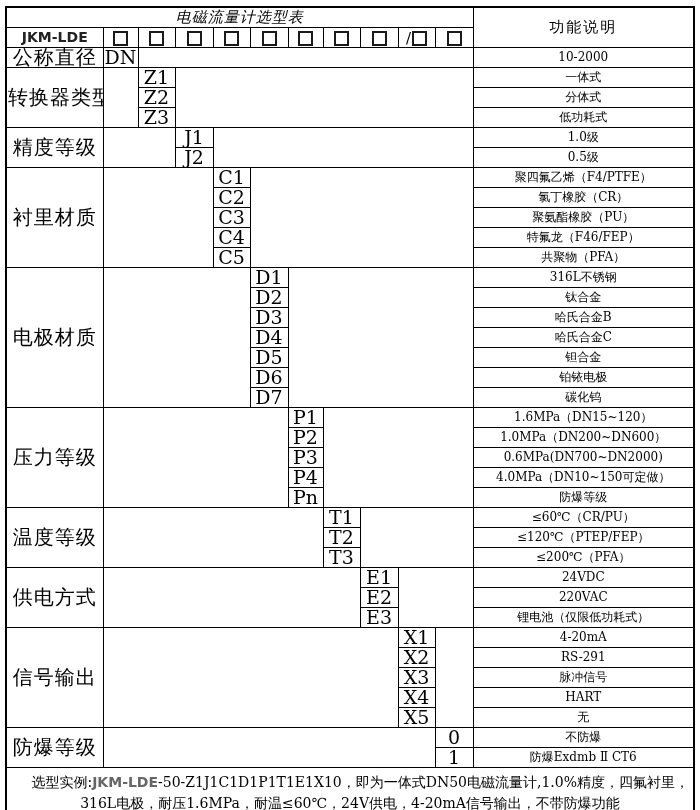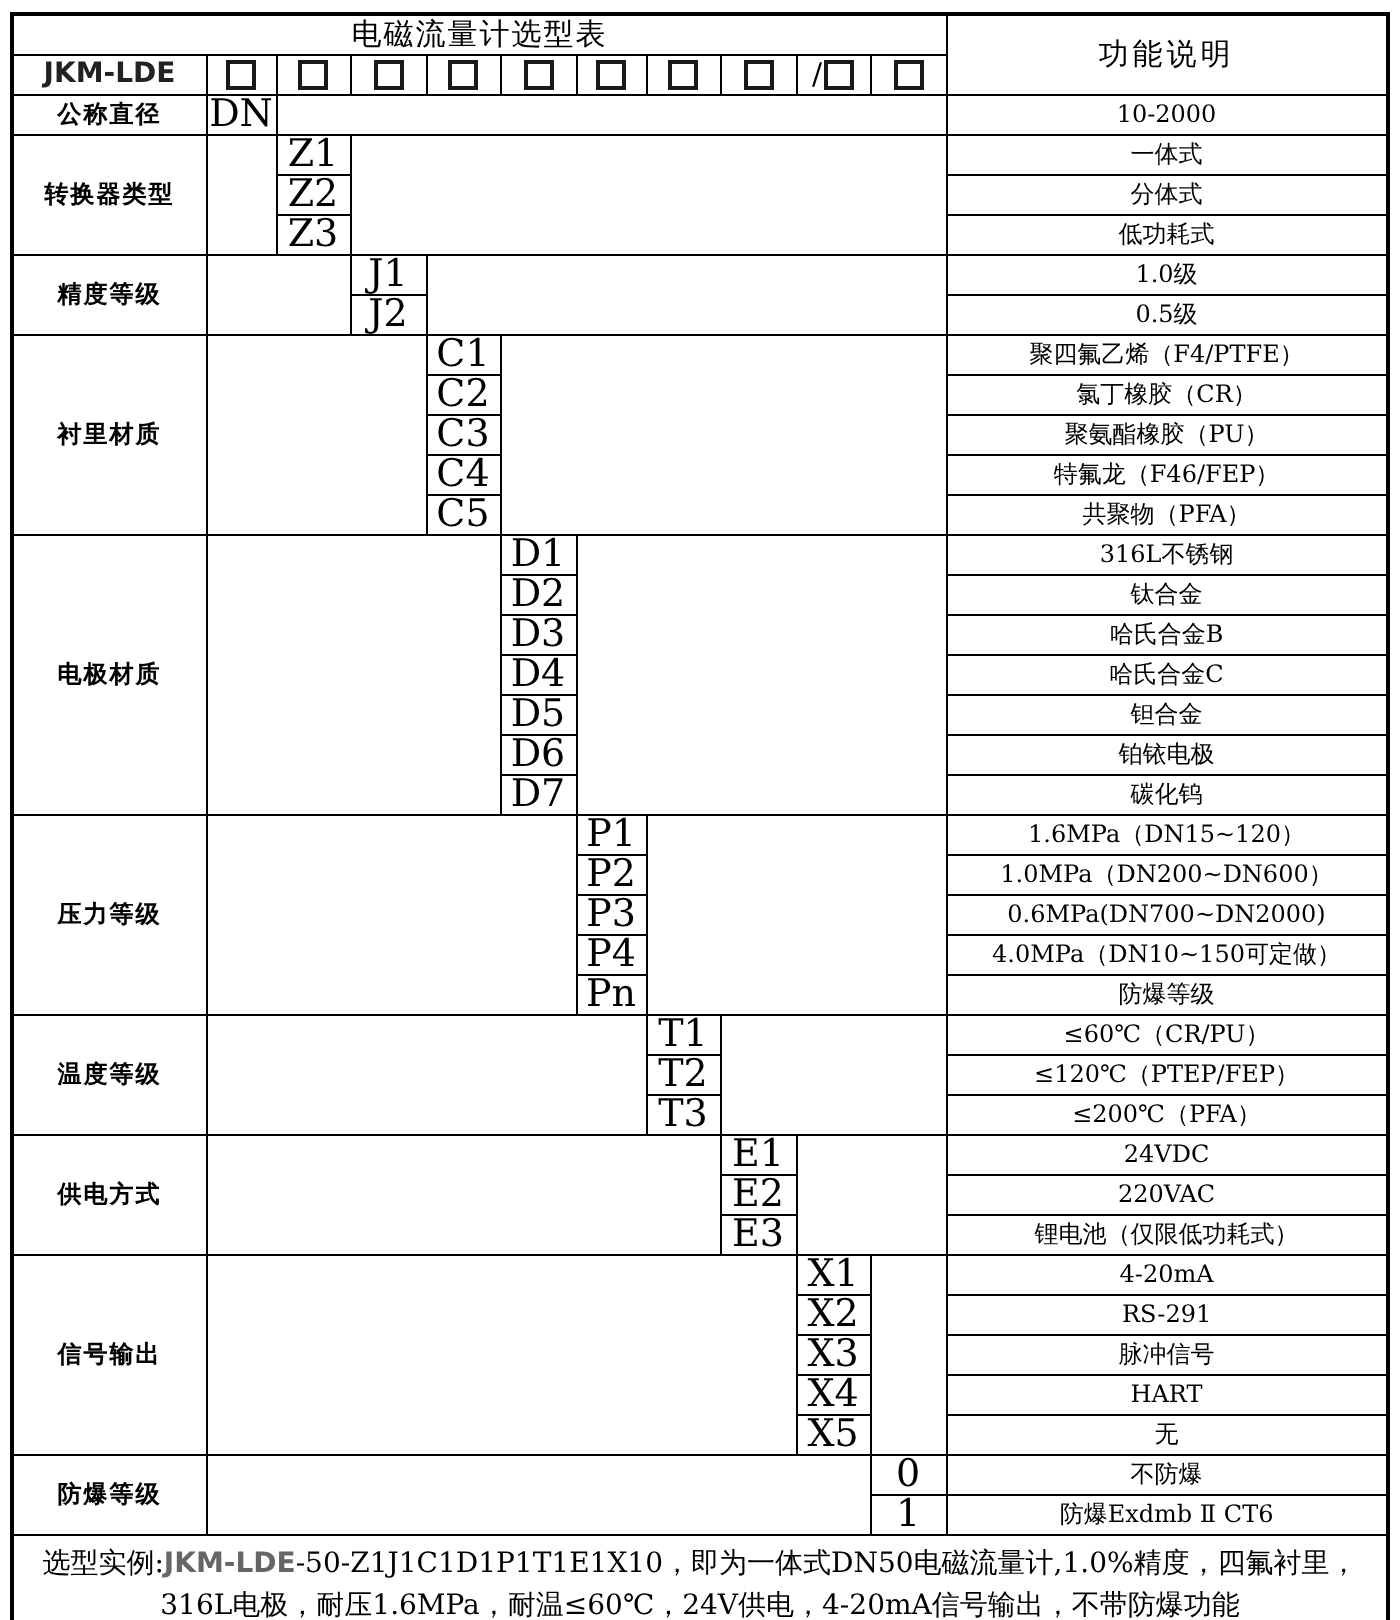--- a/index.html
+++ b/index.html
@@ -1,31 +1,31 @@
 <!DOCTYPE html>
 <html><head>
 <meta charset="utf-8">
 <style>
   html,body{margin:0;padding:0;background:#fff;}
   body{width:700px;height:810px;font-family:"DejaVu Serif","Liberation Serif",serif;color:#000;}
   .page{padding:6px 5px;}
   table{border-collapse:collapse;table-layout:fixed;width:689px;border:2px solid #000;background:#fff;}
   td{border:1px solid #000;text-align:center;vertical-align:middle;padding:0 1px;
      font-size:13.5px;height:19px;line-height:17px;white-space:nowrap;overflow:hidden;}
-  td.title-cell{font-size:15px;letter-spacing:1px;}
+  td.title-cell{font-size:15px;letter-spacing:1px;font-style:italic;}
   td.fn-header{font-size:15px;letter-spacing:2px;}
   td.model-cell{font-family:"DejaVu Sans","Liberation Sans",sans-serif;font-weight:bold;color:#222;font-size:14px;}
-  td.cat-label{font-size:12px;letter-spacing:1px;font-weight:bold;}
+  td.cat-label{font-size:20px;letter-spacing:1px;}
   td.code-cell{font-size:19px;}
   td.desc-cell{font-size:12px;}
   td.chk-cell{padding:0;}
   .box{display:inline-block;width:11px;height:11px;border:2px solid #1a1a1a;vertical-align:middle;background:#fff;}
   .slash{font-size:15px;vertical-align:middle;margin-right:1px;}
   td.footer-cell{text-align:left;padding:4px 4px 3px 4px;white-space:normal;height:auto;line-height:21px;font-size:14px;}
-  .ex-line1{text-align:center;}
+  .ex-line1{text-align:right;}
   .ex-line2{text-align:center;}
   .model-inline{font-family:"DejaVu Sans","Liberation Sans",sans-serif;font-weight:bold;color:#666;}
 </style>
 </head>
 <body>
 
 <div class="page">
   <table>
     <colgroup>
       <col style="width:97px">

